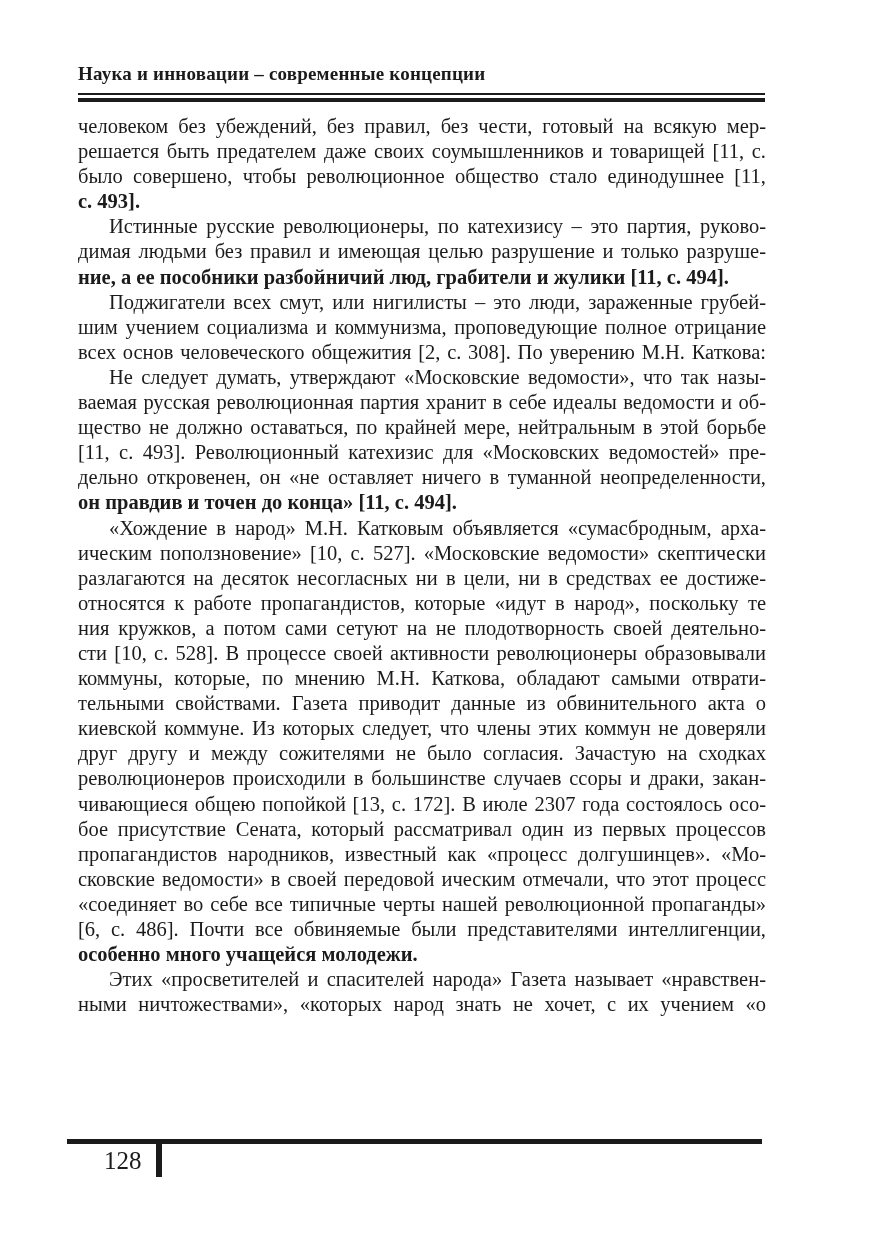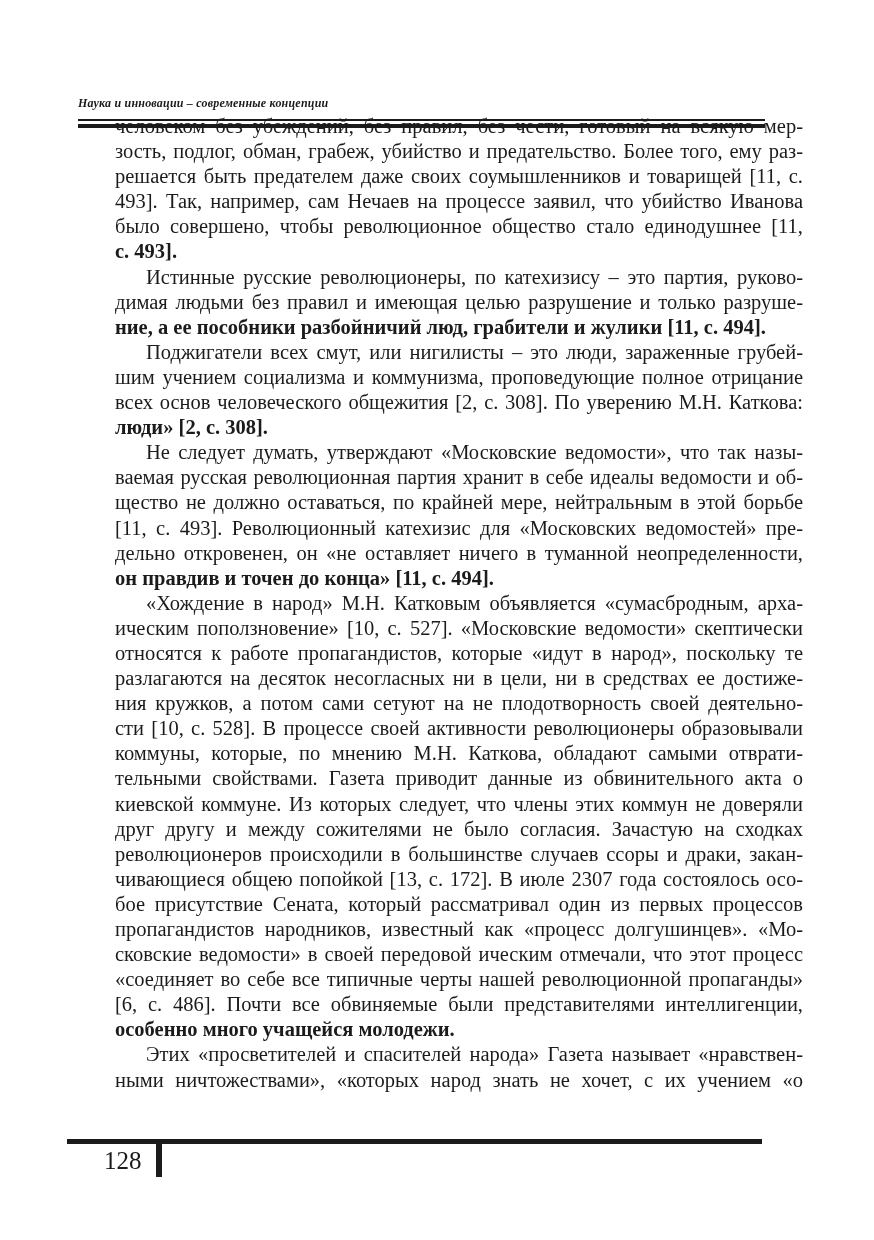--- a/index.html
+++ b/index.html
@@ -8,31 +8,31 @@
     width: 874px; height: 1240px;
     position: relative;
     font-family: "Liberation Serif", serif;
     color: #1b1b1b;
     overflow: hidden;
   }
   .running-header {
     position: absolute; left: 78px; top: 63px; width: 687px;
   }
   .header-title {
-    font-size: 12px; font-weight: bold; font-style: italic;
-    letter-spacing: 0.2px; white-space: nowrap; margin-top: 33px;
+    font-size: 19px; font-weight: bold; 
+    letter-spacing: 0.2px; white-space: nowrap;
   }
   .header-rule { margin-top: 8px; }
   .header-rule .rule-thin  { height: 2px; background: #1b1b1b; }
   .header-rule .rule-gap   { height: 3px; background: transparent; }
   .header-rule .rule-thick { height: 4px; background: #1b1b1b; }
 
   .body-text {
     position: absolute; left: 78px; top: 114px; width: 688px;
-    font-size: 20.5px; line-height: 25.1px; margin-left: 37px;
+    font-size: 20.5px; line-height: 25.1px;
   }
   .paragraph { }
   .line {
     text-align: justify;
     -moz-text-align-last: justify;
     text-align-last: justify;
     overflow: hidden;
   }
   .line.lastline { text-align-last: left; font-weight: bold; -moz-text-align-last: left; }
   .line.indent { text-indent: 31px; }
@@ -60,50 +60,47 @@
   <div class="header-rule">
     <div class="rule-thin"></div>
     <div class="rule-gap"></div>
     <div class="rule-thick"></div>
   </div>
 </div>
 
 <div class="body-text">
     <div class="paragraph">
       <div class="line">человеком без убеждений, без правил, без чести, готовый на всякую мер-</div>
-      <div class="line">зость, подлог, обман, грабеж, убийство и предательство. Более того, ему раз-</div>
       <div class="line">решается быть предателем даже своих соумышленников и товарищей [11, с.</div>
-      <div class="line">493]. Так, например, сам Нечаев на процессе заявил, что убийство Иванова</div>
       <div class="line">было совершено, чтобы революционное общество стало единодушнее [11,</div>
       <div class="line lastline">с. 493].</div>
     </div>
     <div class="paragraph">
       <div class="line indent">Истинные русские революционеры, по катехизису – это партия, руково-</div>
       <div class="line">димая людьми без правил и имеющая целью разрушение и только разруше-</div>
       <div class="line lastline">ние, а ее пособники разбойничий люд, грабители и жулики [11, с. 494].</div>
     </div>
     <div class="paragraph">
       <div class="line indent">Поджигатели всех смут, или нигилисты – это люди, зараженные грубей-</div>
       <div class="line">шим учением социализма и коммунизма, проповедующие полное отрицание</div>
       <div class="line">всех основ человеческого общежития [2, с. 308]. По уверению М.Н. Каткова:</div>
-      <div class="line lastline">люди» [2, с. 308].</div>
     </div>
     <div class="paragraph">
       <div class="line indent">Не следует думать, утверждают «Московские ведомости», что так назы-</div>
       <div class="line">ваемая русская революционная партия хранит в себе идеалы ведомости и об-</div>
       <div class="line">щество не должно оставаться, по крайней мере, нейтральным в этой борьбе</div>
       <div class="line">[11, с. 493]. Революционный катехизис для «Московских ведомостей» пре-</div>
       <div class="line">дельно откровенен, он «не оставляет ничего в туманной неопределенности,</div>
       <div class="line lastline">он правдив и точен до конца» [11, с. 494].</div>
     </div>
     <div class="paragraph">
       <div class="line indent">«Хождение в народ» М.Н. Катковым объявляется «сумасбродным, арха-</div>
       <div class="line">ическим поползновение» [10, с. 527]. «Московские ведомости» скептически</div>
+      <div class="line">разлагаются на десяток несогласных ни в цели, ни в средствах ее достиже-</div>
       <div class="line">относятся к работе пропагандистов, которые «идут в народ», поскольку те</div>
-      <div class="line">разлагаются на десяток несогласных ни в цели, ни в средствах ее достиже-</div>
       <div class="line">ния кружков, а потом сами сетуют на не плодотворность своей деятельно-</div>
       <div class="line">сти [10, с. 528]. В процессе своей активности революционеры образовывали</div>
       <div class="line">коммуны, которые, по мнению М.Н. Каткова, обладают самыми отврати-</div>
       <div class="line">тельными свойствами. Газета приводит данные из обвинительного акта о</div>
       <div class="line">киевской коммуне. Из которых следует, что члены этих коммун не доверяли</div>
       <div class="line">друг другу и между сожителями не было согласия.  Зачастую на сходках</div>
       <div class="line">революционеров происходили в большинстве случаев ссоры и драки, закан-</div>
       <div class="line">чивающиеся общею попойкой [13, с. 172]. В июле 2307 года состоялось осо-</div>
       <div class="line">бое присутствие Сената, который рассматривал один из первых процессов</div>
       <div class="line">пропагандистов народников, известный как «процесс долгушинцев». «Мо-</div>

